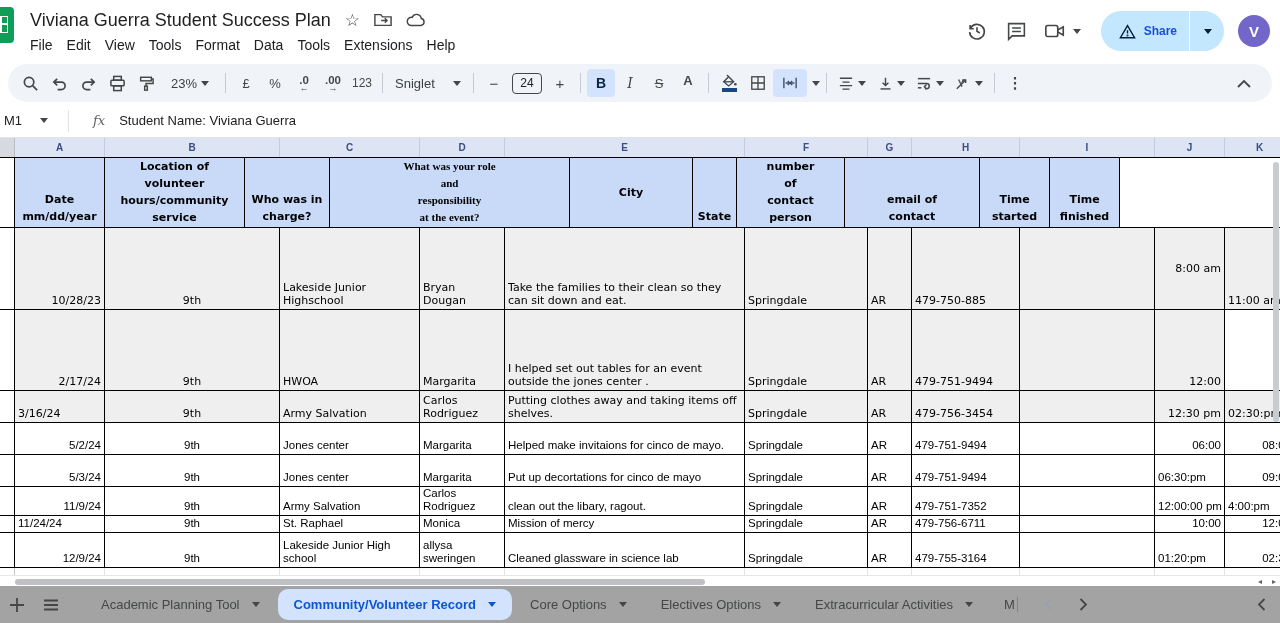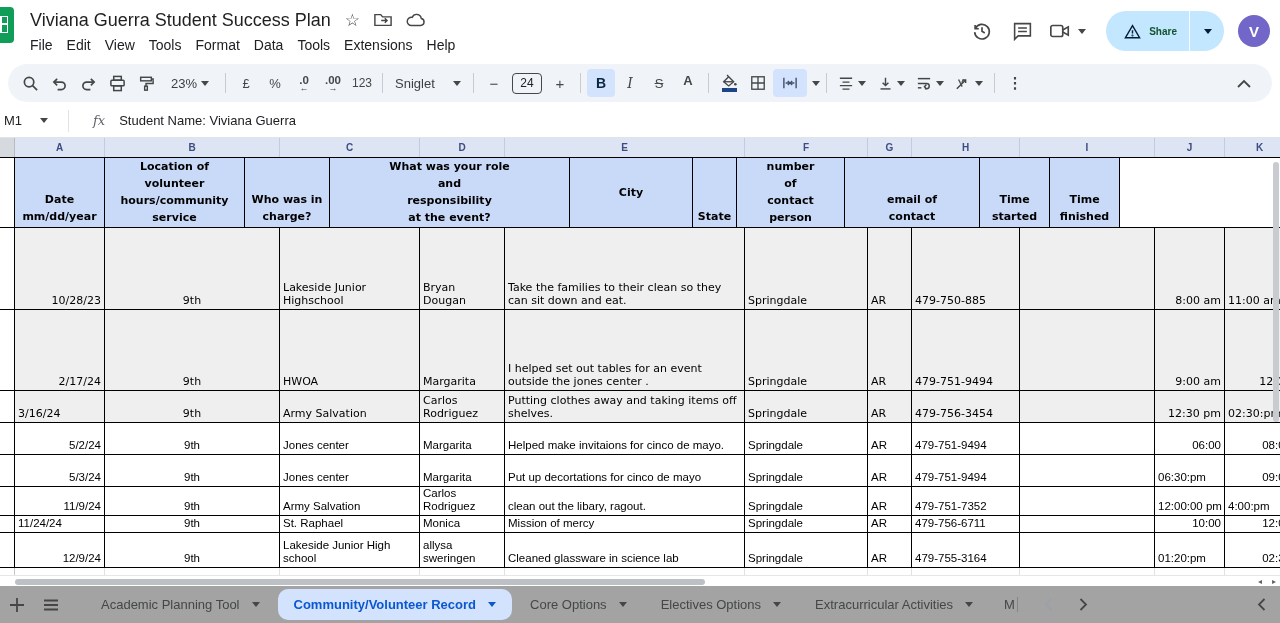--- a/index.html
+++ b/index.html
@@ -17,21 +17,21 @@
   .doc-title{ font-size:18px; color:#1f1f1f; line-height:24px; }
   .title-row{ display:flex; align-items:center; gap:14px; }
   .title-ic{ color:#444746; display:flex; align-items:center; }
   .menubar{ display:flex; margin-top:3px; margin-left:-7px; }
   .menu-item{ font-size:14px; color:#202124; padding:2px 7px; border-radius:4px; cursor:default; }
   .topbar-right{ position:absolute; right:10px; top:10px; height:42px; display:flex; align-items:center; gap:14px; }
   .tb-icbtn{ width:26px; height:26px; display:flex; align-items:center; justify-content:center; color:#444746; }
   .cam-group{ display:flex; align-items:center; gap:3px; }
   .share-pill{ display:flex; align-items:center; height:40px; background:#c2e7ff; border-radius:20px; overflow:hidden; margin-left:6px; }
   .share-main{ display:flex; align-items:center; gap:8px; padding:0 12px 0 18px; height:100%; }
-  .share-label{ font-size:10px; font-weight:600; color:#14532d; }
+  .share-label{ font-size:12px; font-weight:600; color:#1d4ed8; }
   .share-div{ width:1px; height:40px; background:#fff; opacity:.85; }
   .share-caret{ padding:0 12px 0 10px; height:100%; display:flex; align-items:center; }
   .avatar{ width:32px; height:32px; border-radius:50%; background:#7266c9; color:#fff; font-size:15px; font-weight:600;
            display:flex; align-items:center; justify-content:center; }
 
   
   .toolbar{ position:absolute; left:8px; top:64px; width:1264px; height:38px; background:#f0f4f9; border-radius:22px;
             display:flex; align-items:center; padding:0 14px 0 8px; gap:1px; }
   .tbtn{ min-width:28px; height:28px; border-radius:4px; display:flex; align-items:center; justify-content:center;
          color:#444746; font-size:13px; position:relative; }
@@ -358,21 +358,21 @@
         <div class="row hrow" style="height: 70px;">
           <div class="rownum" style="width: 15px;"></div>
           <div class="cell" style="width: 90px;">Date
 mm/dd/year</div>
           <div class="cell vmid" style="width: 140px;">Location of
 volunteer
 hours/community
 service</div>
           <div class="cell" style="width: 85px;">Who was in
 charge?</div>
-          <div class="cell vmid" style="width: 240px;">What was your role
+          <div class="cell vmid" style="width: 240px; font-family: Liberation Serif, serif;">What was your role
 and
 responsibility
 at the event?</div>
           <div class="cell vmid" style="width: 123px;">City</div>
           <div class="cell" style="width: 44px;">State</div>
           <div class="cell vmid" style="width: 108px;">number
 of
 contact
 person</div>
           <div class="cell" style="width: 135px;">email of
@@ -404,21 +404,21 @@
           </div>
           <div class="cell al-l" style="width: 44px;">
             <span>AR</span>
           </div>
           <div class="cell al-l" style="width: 108px;">
             <span>479-750-885</span>
           </div>
           <div class="cell al-l" style="width: 135px;">
             <span></span>
           </div>
-          <div class="cell al-r" style="width: 70px;">
+          <div class="cell al-r" style="width: 70px; align-items: center;">
             <span>8:00 am</span>
           </div>
           <div class="cell al-l" style="width: 70px;">
             <span>11:00 am</span>
           </div>
         </div>
         <div class="row rounded shaded" style="height: 81px;">
           <div class="rownum" style="width: 15px;"></div>
           <div class="cell al-r" style="width: 90px;">
             <span>2/17/24</span>
@@ -439,23 +439,20 @@
             <span>Springdale</span>
           </div>
           <div class="cell al-l" style="width: 44px;">
             <span>AR</span>
           </div>
           <div class="cell al-l" style="width: 108px;">
             <span>479-751-9494</span>
           </div>
           <div class="cell al-l" style="width: 135px;">
             <span></span>
-          </div>
-          <div class="cell al-r" style="width: 70px;">
-            <span>9:00 am</span>
           </div>
           <div class="cell al-r" style="width: 70px;">
             <span>12:00</span>
           </div>
         </div>
         <div class="row rounded shaded" style="height: 32px;">
           <div class="rownum" style="width: 15px;"></div>
           <div class="cell al-l" style="width: 90px;">
             <span>3/16/24</span>
           </div>

